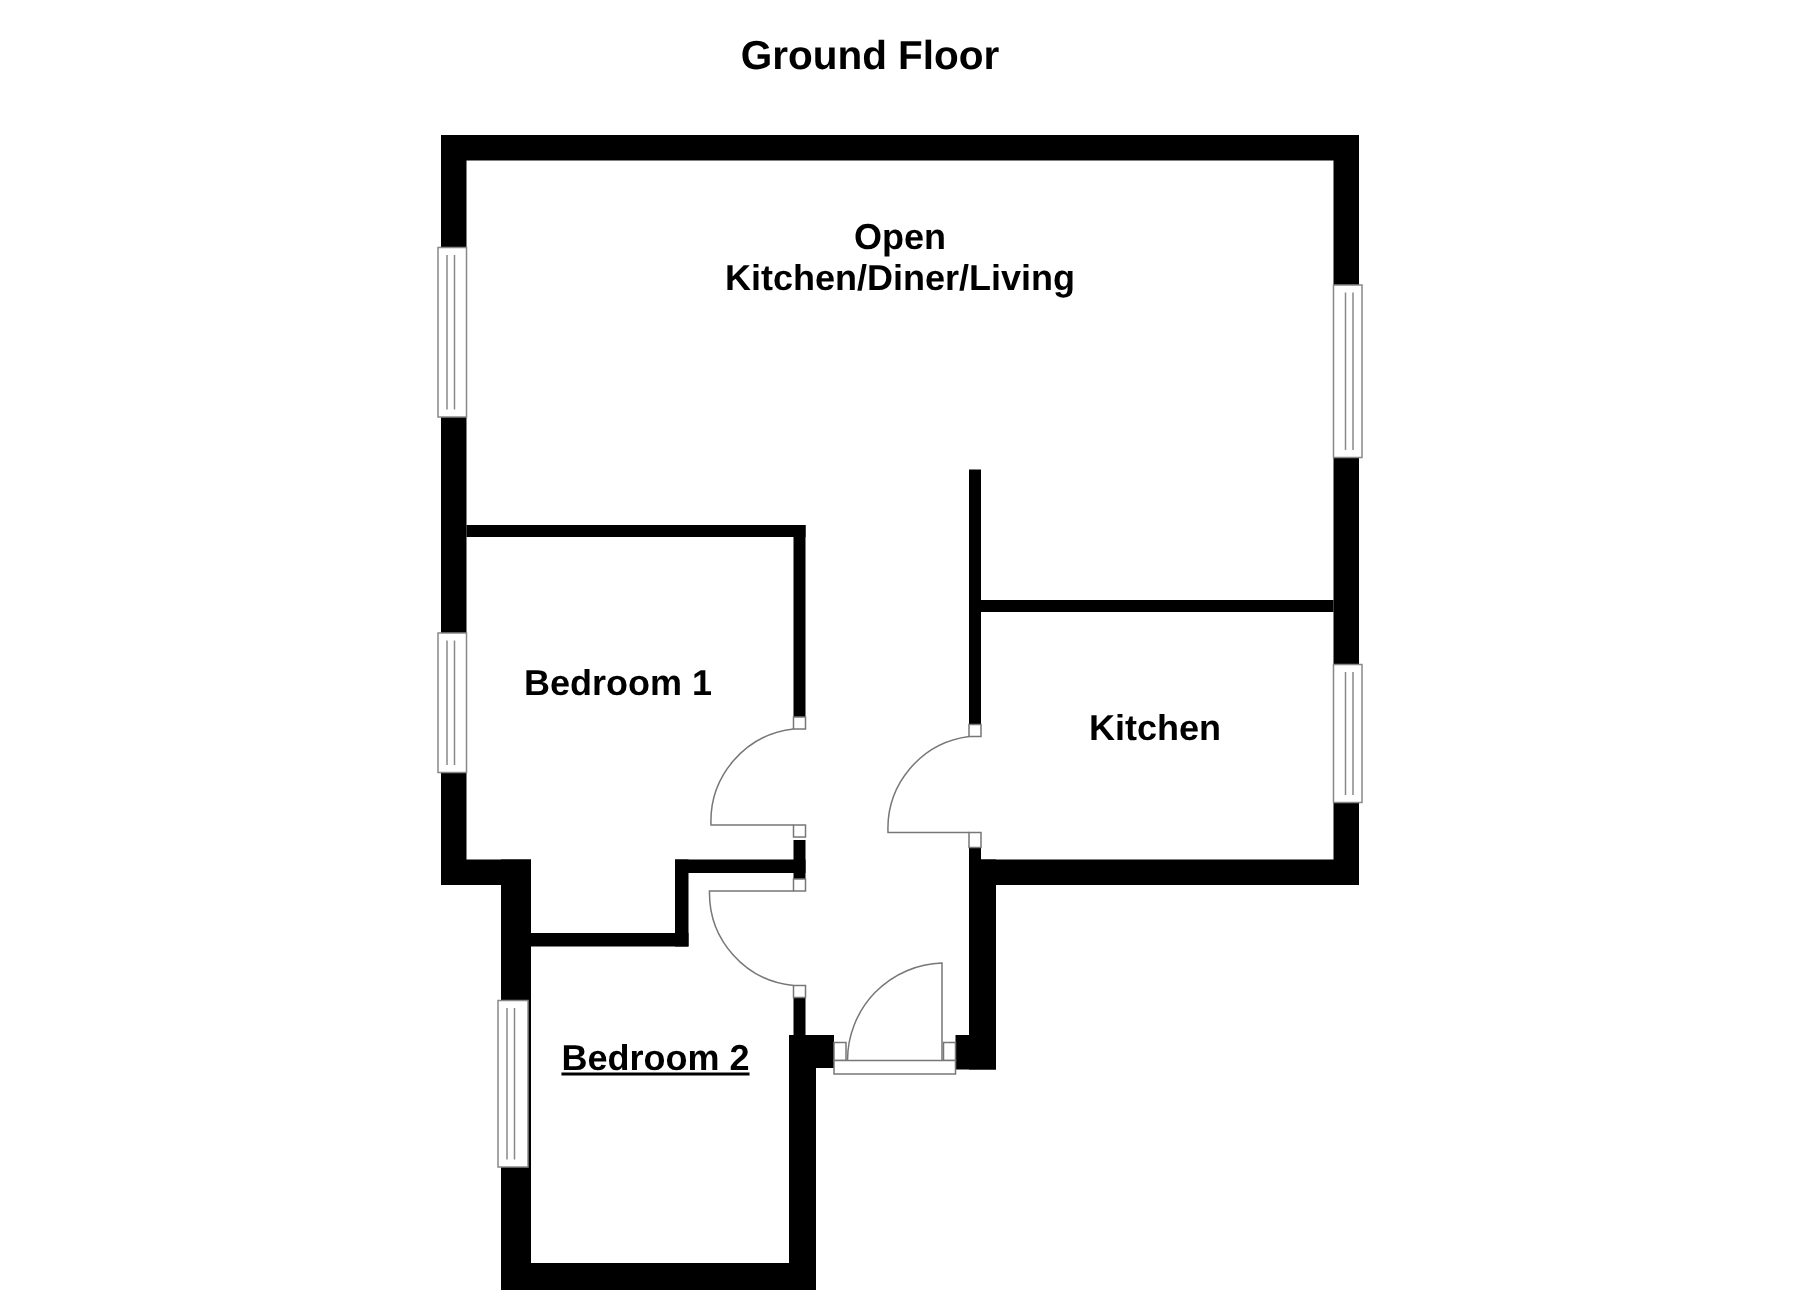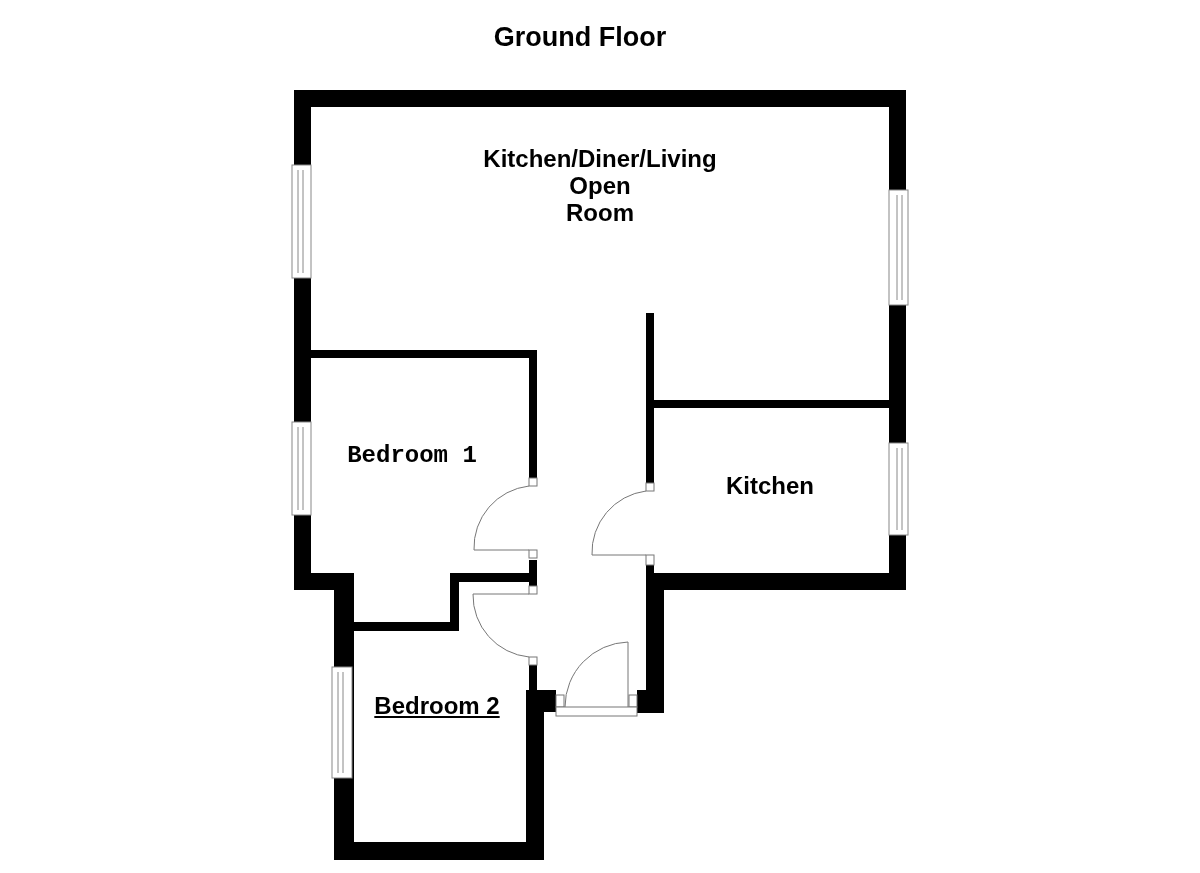--- a/index.html
+++ b/index.html
@@ -82,19 +82,18 @@
     <path class="arc" d="M 529 657 A 62 62 0 0 1 473 594 L 529 594"></path>
 
     <rect class="stub" x="556" y="695" width="8" height="12"></rect>
     <rect class="stub" x="629" y="695" width="8" height="12"></rect>
     <rect class="stub" x="556" y="707" width="81" height="9"></rect>
     <path class="arc" d="M 565 707 A 65 65 0 0 1 628 642 L 628 707"></path>
   </g>
 </svg>
 
 <div class="label" style="left:440px; top:145px; width:320px;">
+  <div>Open</div>
   <div>Kitchen/Diner/Living</div>
-  <div>Open</div>
-  <div>Room</div>
 </div>
-<div class="label" style="left:332px; top:442px; width:160px;font-family:Liberation Mono, monospace;">Bedroom 1</div>
+<div class="label" style="left:332px; top:442px; width:160px;">Bedroom 1</div>
 <div class="label" style="left:690px; top:472px; width:160px;">Kitchen</div>
 <div class="label" style="left:357px; top:692px; width:160px;text-decoration:underline;">Bedroom 2</div>
 
 </body></html>

